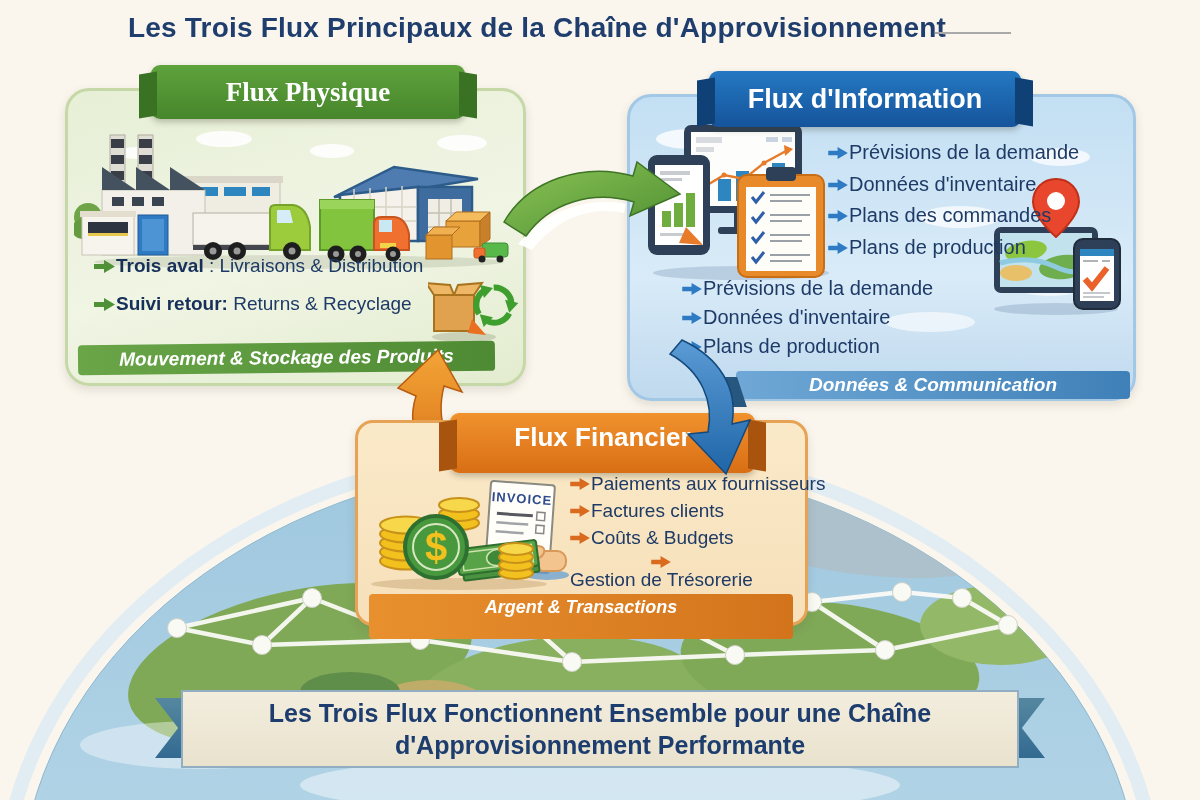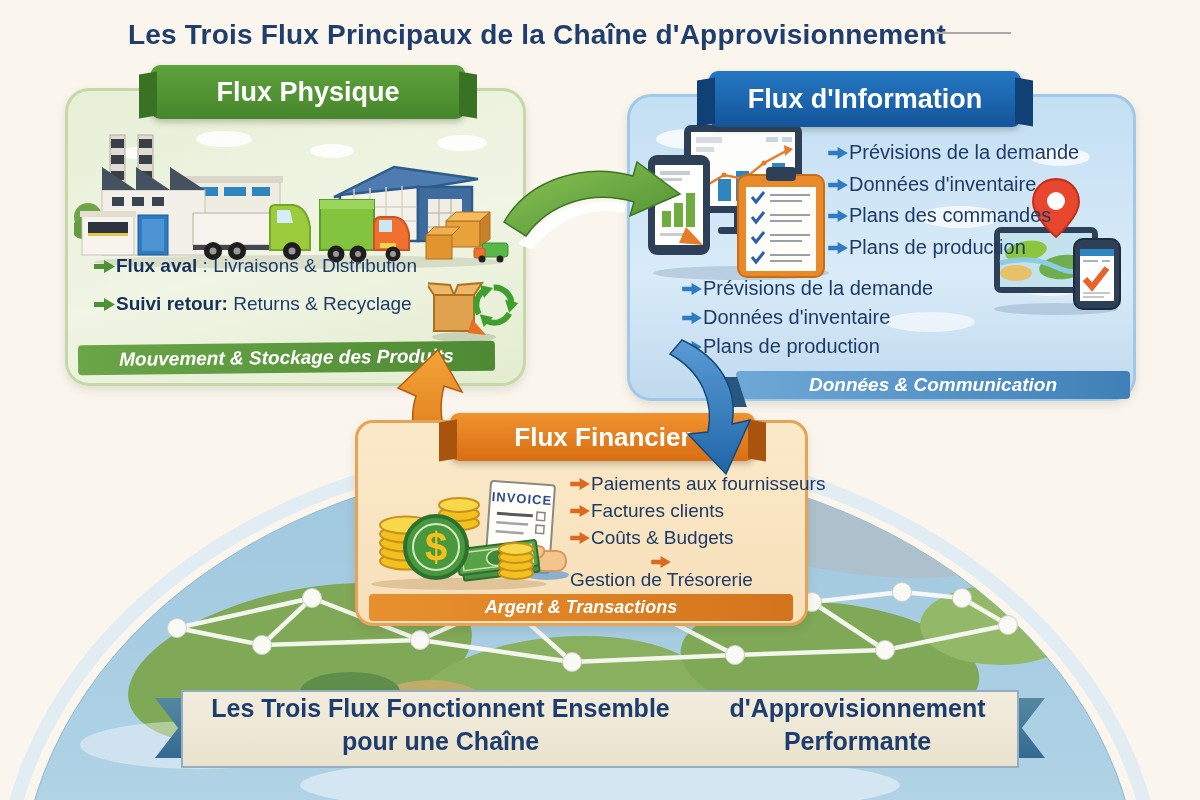--- a/index.html
+++ b/index.html
@@ -3,75 +3,75 @@
 <meta charset="utf-8">
 <style>
   html,body{margin:0;padding:0;}
   #canvas{
     position:relative;width:1200px;height:800px;overflow:hidden;
     background:#FAF6ED;font-family:"Liberation Sans",sans-serif;
   }
   
   .main-title{
     position:absolute;left:128px;top:12px;font-size:28px;font-weight:700;
-    color:#1F3E6E;letter-spacing:.2px;white-space:nowrap;margin-top:7px;
+    color:#1F3E6E;letter-spacing:.2px;white-space:nowrap;
   }
   .title-rule{position:absolute;left:935px;top:32px;width:76px;height:2px;background:#A9A9A9;}
   
   .panel{position:absolute;border-radius:24px;box-shadow:0 4px 10px rgba(80,80,60,.15);}
   .panel-green{left:65px;top:88px;width:455px;height:292px;
     background:linear-gradient(165deg,#E7EFD6 0%,#F0F5E4 55%,#E3ECCF 100%);
     border:3px solid #C6D8A8;}
   .panel-blue{left:627px;top:94px;width:503px;height:301px;
     background:linear-gradient(180deg,#C3DFF3 0%,#D9EBF8 60%,#BFD9EE 100%);
     border:3px solid #A3C8E6;}
   .panel-orange{left:355px;top:420px;width:447px;height:200px;border-radius:18px;
     background:linear-gradient(180deg,#FAE9C8 0%,#F7E0BA 100%);
     border:3px solid #E6A355;z-index:4;}
   
   .ribbon{position:absolute;text-align:center;color:#FFF;font-weight:700;
     border-radius:9px;box-shadow:0 3px 6px rgba(60,60,40,.3);z-index:3;}
   .ribbon:before,.ribbon:after{content:"";position:absolute;top:8px;width:18px;height:82%;z-index:-1;}
   .ribbon-g{left:83px;top:-26px;width:314px;height:54px;line-height:54px;font-size:27px;
-    background:linear-gradient(180deg,#5EA23C,#47862C);}
+    background:linear-gradient(180deg,#5EA23C,#47862C);font-family:Liberation Serif, serif;}
   .ribbon-g:before{left:-12px;background:#3A7224;transform:skewY(-10deg);}
   .ribbon-g:after{right:-12px;background:#3A7224;transform:skewY(10deg);}
   .ribbon-b{left:79px;top:-26px;width:312px;height:56px;line-height:56px;font-size:27px;
     background:linear-gradient(180deg,#2478C2,#15549B);}
   .ribbon-b:before{left:-12px;background:#0F4076;transform:skewY(-10deg);}
   .ribbon-b:after{right:-12px;background:#0F4076;transform:skewY(10deg);}
-  .ribbon-o{left:92px;top:-10px;width:305px;height:48px;line-height:48px;font-size:26px;
+  .ribbon-o{left:92px;top:-10px;width:305px;height:60px;line-height:48px;font-size:26px;
     background:linear-gradient(180deg,#F0922E,#D96E14);}
   .ribbon-o:before{left:-11px;background:#A8540E;transform:skewY(-10deg);}
   .ribbon-o:after{right:-11px;background:#A8540E;transform:skewY(10deg);}
   
   .footer-ribbon{position:absolute;text-align:center;color:#FFF;font-weight:700;
     font-style:italic;border-radius:4px;z-index:3;}
   .fr-g{left:10px;top:252px;width:417px;height:30px;line-height:30px;font-size:19px;
     background:linear-gradient(90deg,#6AA648,#4E8A33);transform:rotate(-.6deg);}
   .fr-b{left:106px;top:274px;width:394px;height:28px;line-height:28px;font-size:19px;
     background:linear-gradient(90deg,#6FA8D6,#3F80B8);}
   .fr-b:before{content:"";position:absolute;left:-16px;top:6px;width:22px;height:30px;
     background:#27567E;transform:skewX(18deg);z-index:-1;}
-  .fr-o{left:11px;top:171px;width:424px;height:27px;line-height:27px;font-size:18px;
+  .fr-o{left:11px;top:171px;width:424px;height:45px;line-height:27px;font-size:18px;
     background:linear-gradient(90deg,#E8902E,#D3741C);}
   
   .row{position:absolute;display:flex;align-items:center;white-space:nowrap;z-index:2;}
   .row .txt{font-size:19px;color:#1E3A66;}
   .panel-blue .row .txt{font-size:20px;}
   .row .txt b{font-weight:700;color:#17305A;}
   .bullet{flex:0 0 auto;}
   
   .bottom-banner{position:absolute;left:155px;top:690px;width:890px;height:76px;z-index:6;}
   .bb-ribbon{position:absolute;left:0;top:8px;width:100%;height:60px;
     background:linear-gradient(180deg,#55889F 0%,#336A91 100%);
     clip-path:polygon(0 0,100% 0,97.4% 50%,100% 100%,0 100%,2.6% 50%);}
   .bb-plate{position:absolute;left:26px;right:26px;top:0;height:74px;
     background:linear-gradient(180deg,#F3EDDE,#E9E2CD);
-    border:2px solid #93AEC2;display:flex;flex-direction:row;justify-content:center;}
+    border:2px solid #93AEC2;display:flex;flex-direction:column;justify-content:center;}
   .bb-plate div{text-align:center;font-size:25px;font-weight:700;color:#1D3D6F;line-height:1.3;}
   .abs{position:absolute;}
 </style>
 </head>
 <body>
 
 <div id="canvas">
 
   <div class="main-title">Les Trois Flux Principaux de la Chaîne d'Approvisionnement</div>
   <div class="title-rule"></div>
@@ -214,21 +214,21 @@
         <rect x="400" y="125" width="11" height="10" rx="2" fill="#F07030" stroke="#C85420"></rect>
         <circle cx="408" cy="136" r="3.5" fill="#222"></circle>
           <circle cx="426" cy="136" r="3.5" fill="#222"></circle>
       </g>
     </svg>
 
     <div class="row" style="left:26px;top:164px;">
       <svg class="bullet" width="22" height="15" viewBox="0 0 22 15">
         <path d="M0,5 h10 V1 l11,6.5 -11,6.5 V10 H0 z" fill="#4E9136"></path>
         </svg>
-      <span class="txt"><b>Flux aval</b><span> : Livraisons &amp; Distribution</span></span>
+      <span class="txt"><b>Trois aval</b><span> : Livraisons &amp; Distribution</span></span>
     </div>
     <div class="row" style="left:26px;top:202px;">
       <svg class="bullet" width="22" height="15" viewBox="0 0 22 15">
         <path d="M0,5 h10 V1 l11,6.5 -11,6.5 V10 H0 z" fill="#4E9136"></path>
         </svg>
       <span class="txt"><b>Suivi retour:</b><span> Returns &amp; Recyclage</span></span>
     </div>
 
     <svg class="abs" style="left:360px;top:170px;" width="92" height="84" viewBox="0 0 92 84">
       <ellipse cx="36" cy="76" rx="32" ry="5" fill="rgba(110,120,90,.25)"></ellipse>

